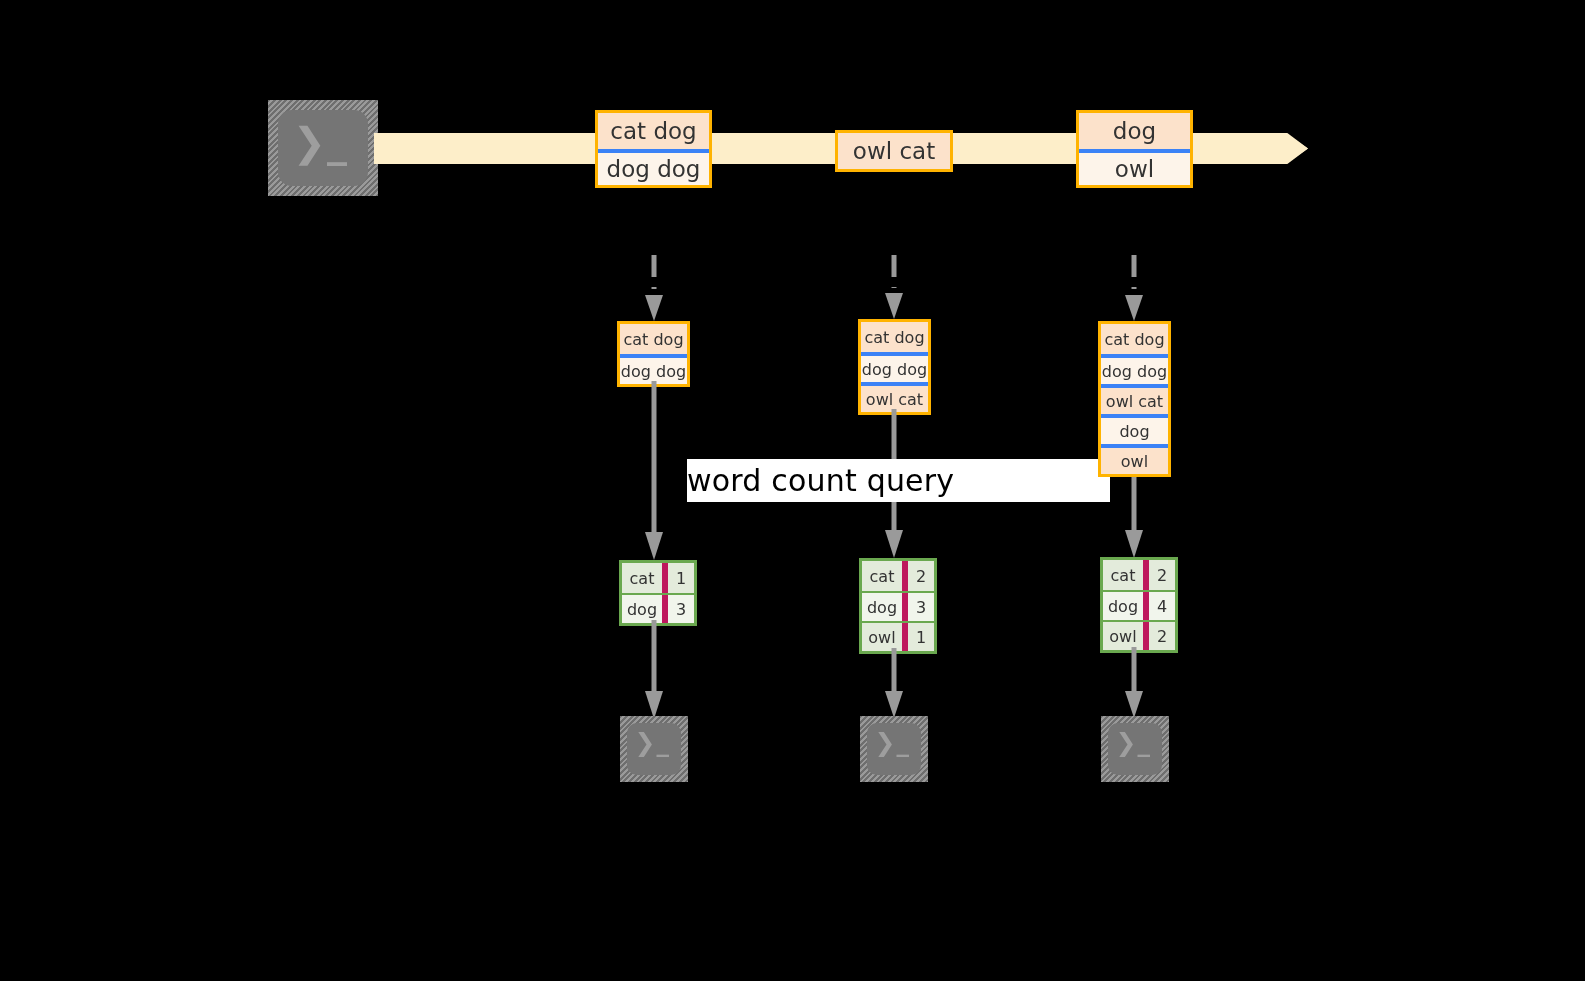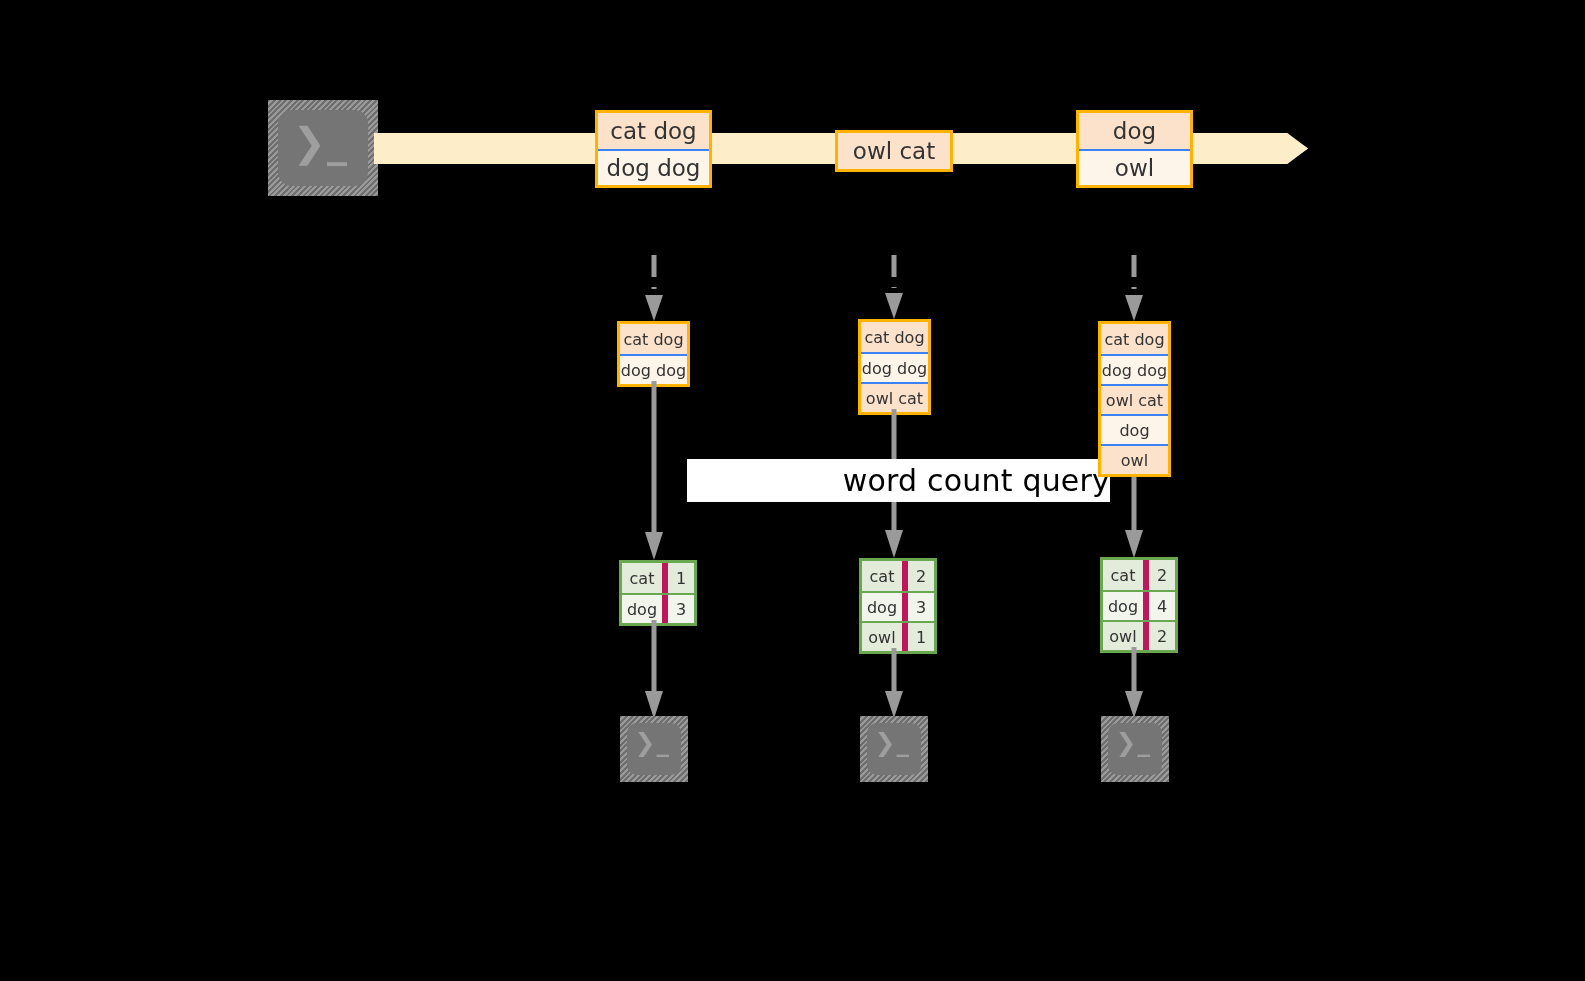--- a/index.html
+++ b/index.html
@@ -63,21 +63,21 @@
     background: #fdf1e5;
     display: flex;
     flex-direction: column;
   }
   .rec .row {
     display: flex;
     align-items: center;
     justify-content: center;
     color: #333333;
     white-space: nowrap;
-    border-top: 2px solid #3b82f6;
+    border-top: 4px solid #3b82f6;
   }
   .rec .row:first-child { border-top: none; }
   .rec .row.shade { background: #fce2cb; }
   .rec .row.plain  { background: #fdf4ea; }
 
   
   .rec.top { }
   .rec.top .row { height: 36px; font-size: 23px; }
 
   
@@ -112,21 +112,21 @@
   
   .conn { position: absolute; }
   .conn svg { display: block; }
 
   
   .banner {
     position: absolute;
     background: #ffffff;
     display: flex;
     align-items: center;
-    justify-content: flex-end;
+    justify-content: flex-start;
     color: #000000;
     font-size: 30px;
     letter-spacing: 0.2px;
   }
 </style>
 </head>
 <body>
 
 <div id="stage">
 

